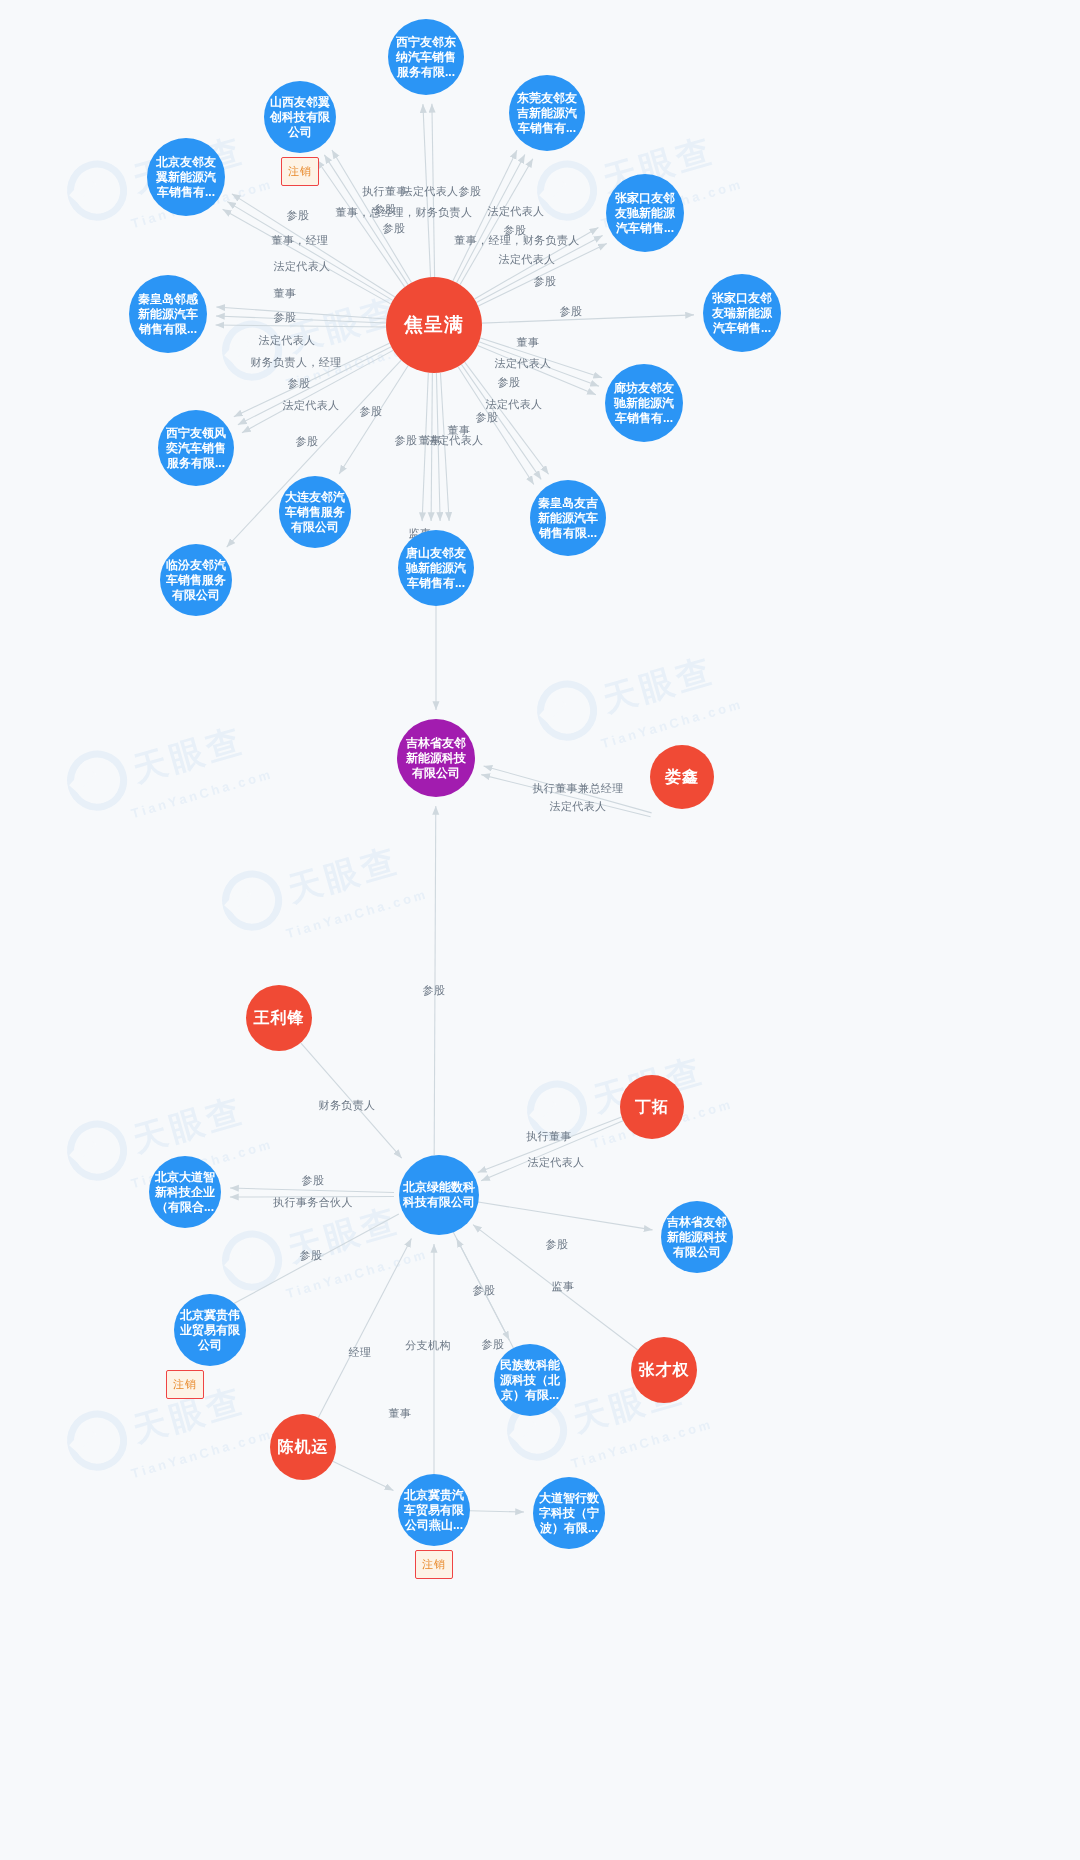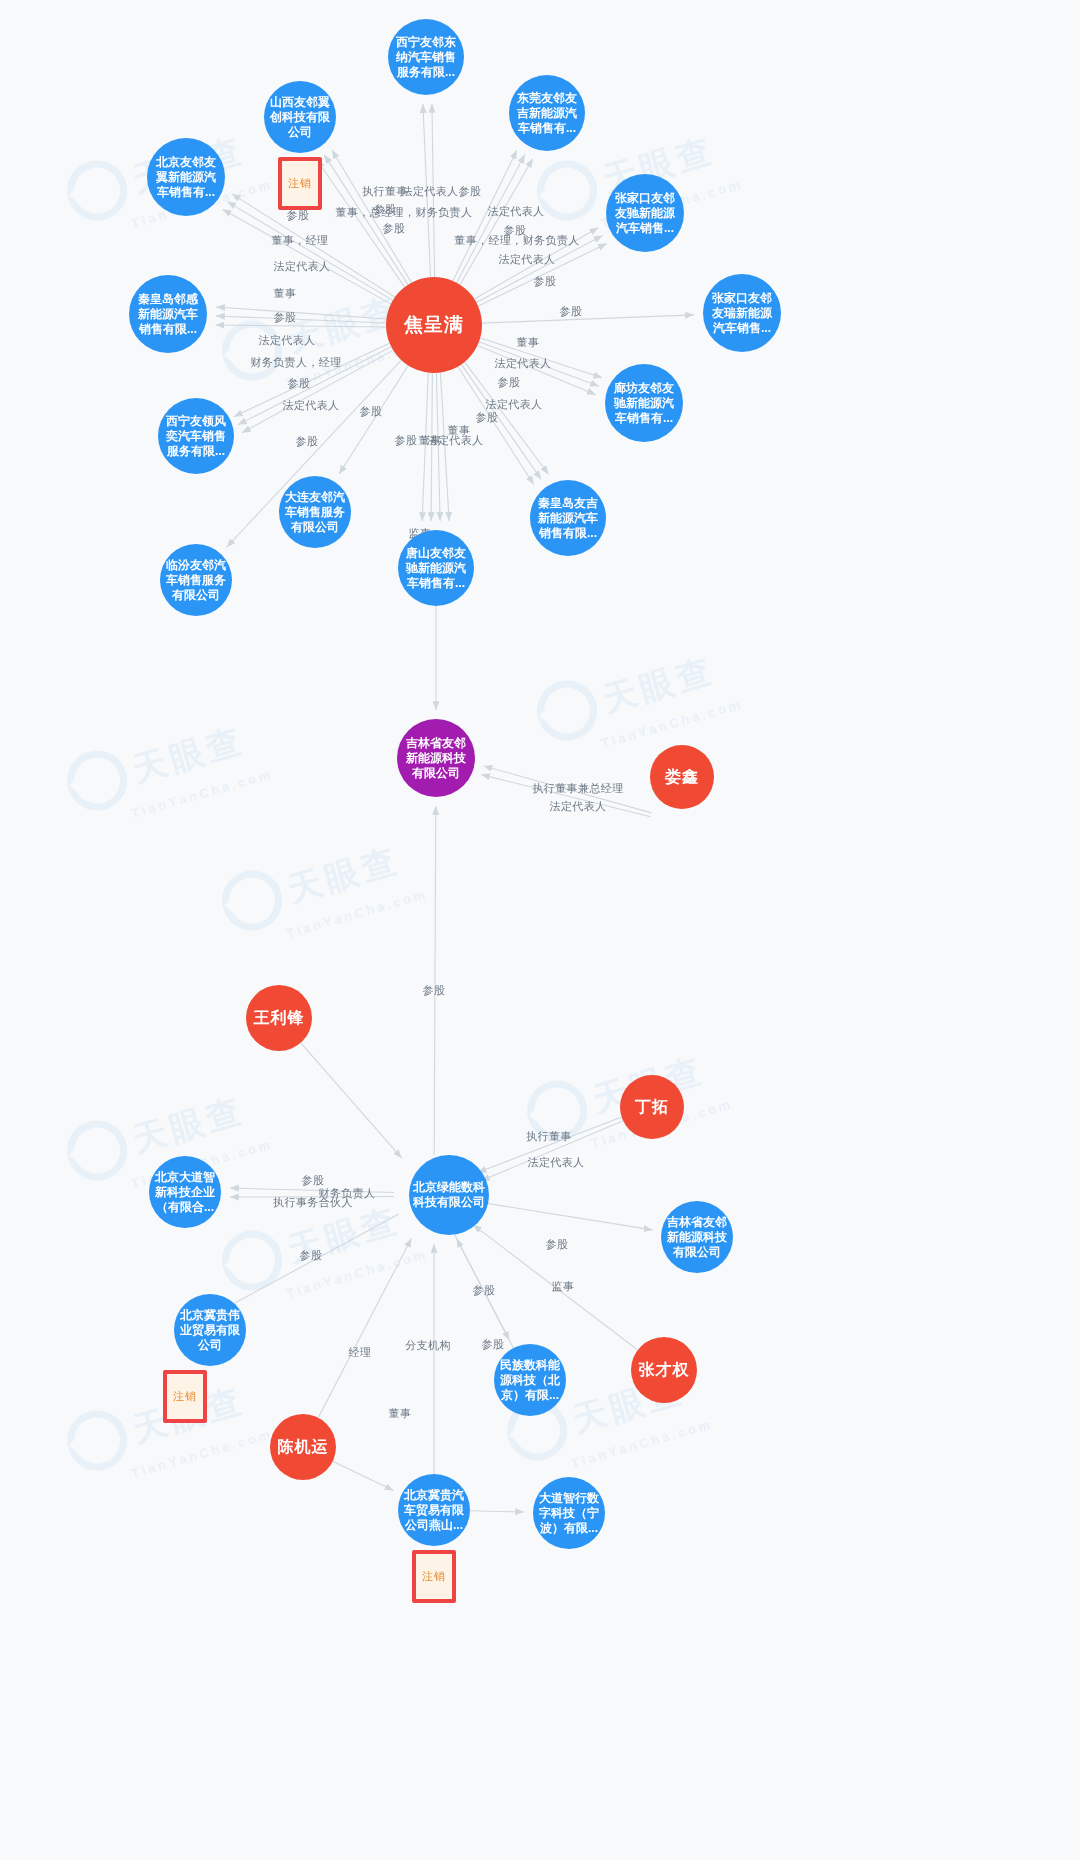--- a/index.html
+++ b/index.html
@@ -61,24 +61,24 @@
     line-height:1.25;
     padding:4px;
   }
   .node.person{background:#f04a35;font-size:16px;letter-spacing:1px;}
   .node.company{background:#2b95f5;font-size:12px;}
   .node.center-company{background:#a21caf;font-size:12px;}
   .badge{
     position:absolute;
     transform:translate(-50%,0);
     background:#fdf3e6;
-    border:4px solid #ef4444;
+    border:1px solid #ef4444;
     color:#e8892b;
     font-size:11px;
-    padding:15px 6px;
+    padding:6px 6px;
     border-radius:2px;
     white-space:nowrap;
     letter-spacing:1px;
   }
 </style>
 </head>
 <body>
 
 <div id="stage">
   <div id="watermarks">
@@ -250,21 +250,21 @@
       <div class="edge-label" style="left: 514px; top: 404px;">法定代表人</div>
       <div class="edge-label" style="left: 487px; top: 417px;">参股</div>
       <div class="edge-label" style="left: 459px; top: 430px;">董事</div>
       <div class="edge-label" style="left: 406px; top: 440px;">参股</div>
       <div class="edge-label" style="left: 430px; top: 440px;">董事</div>
       <div class="edge-label" style="left: 455px; top: 440px;">法定代表人</div>
       <div class="edge-label" style="left: 420px; top: 533px;">监事</div>
       <div class="edge-label" style="left: 578px; top: 788px;">执行董事兼总经理</div>
       <div class="edge-label" style="left: 578px; top: 806px;">法定代表人</div>
       <div class="edge-label" style="left: 434px; top: 990px;">参股</div>
-      <div class="edge-label" style="left: 347px; top: 1193px; font-family: Liberation Mono, monospace;">财务负责人</div>
+      <div class="edge-label" style="left: 347px; top: 1105px; font-family: Liberation Mono, monospace;">财务负责人</div>
       <div class="edge-label" style="left: 549px; top: 1136px;">执行董事</div>
       <div class="edge-label" style="left: 556px; top: 1162px;">法定代表人</div>
       <div class="edge-label" style="left: 313px; top: 1180px;">参股</div>
       <div class="edge-label" style="left: 313px; top: 1202px;">执行事务合伙人</div>
       <div class="edge-label" style="left: 557px; top: 1244px;">参股</div>
       <div class="edge-label" style="left: 311px; top: 1255px;">参股</div>
       <div class="edge-label" style="left: 563px; top: 1286px;">监事</div>
       <div class="edge-label" style="left: 484px; top: 1290px;">参股</div>
       <div class="edge-label" style="left: 493px; top: 1344px;">参股</div>
       <div class="edge-label" style="left: 360px; top: 1352px;">经理</div>
@@ -293,21 +293,21 @@
       </div>
       <div class="node company" style="left: 742px; top: 313px; width: 78px; height: 78px;">
         <span>张家口友邻友瑞新能源汽车销售...</span>
       </div>
       <div class="node company" style="left: 168px; top: 314px; width: 78px; height: 78px;">
         <span>秦皇岛邻感新能源汽车销售有限...</span>
       </div>
       <div class="node company" style="left: 644px; top: 403px; width: 78px; height: 78px;">
         <span>廊坊友邻友驰新能源汽车销售有...</span>
       </div>
-      <div class="node company" style="left: 196px; top: 436px; width: 76px; height: 76px;">
+      <div class="node company" style="left: 196px; top: 448px; width: 76px; height: 76px;">
         <span>西宁友领风奕汽车销售服务有限...</span>
       </div>
       <div class="node company" style="left: 315px; top: 512px; width: 72px; height: 72px;">
         <span>大连友邻汽车销售服务有限公司</span>
       </div>
       <div class="node company" style="left: 568px; top: 518px; width: 76px; height: 76px;">
         <span>秦皇岛友吉新能源汽车销售有限...</span>
       </div>
       <div class="node company" style="left: 196px; top: 580px; width: 72px; height: 72px;">
         <span>临汾友邻汽车销售服务有限公司</span>
@@ -326,21 +326,21 @@
       </div>
       <div class="node person" style="left: 652px; top: 1107px; width: 64px; height: 64px;">
         <span>丁拓</span>
       </div>
       <div class="node person" style="left: 664px; top: 1370px; width: 66px; height: 66px;">
         <span>张才权</span>
       </div>
       <div class="node person" style="left: 303px; top: 1447px; width: 66px; height: 66px;">
         <span>陈机运</span>
       </div>
-      <div class="node company" style="left: 449px; top: 1195px; width: 80px; height: 80px; justify-content: flex-end;">
+      <div class="node company" style="left: 439px; top: 1195px; width: 80px; height: 80px; justify-content: flex-end;">
         <span>北京绿能数科科技有限公司</span>
       </div>
       <div class="node company" style="left: 185px; top: 1192px; width: 72px; height: 72px;">
         <span>北京大道智新科技企业（有限合...</span>
       </div>
       <div class="node company" style="left: 697px; top: 1237px; width: 72px; height: 72px;">
         <span>吉林省友邻新能源科技有限公司</span>
       </div>
       <div class="node company" style="left: 185px; top: 1330px; width: 72px; height: 72px; margin-left: 25px;">
         <span>北京冀贵伟业贸易有限公司</span>

